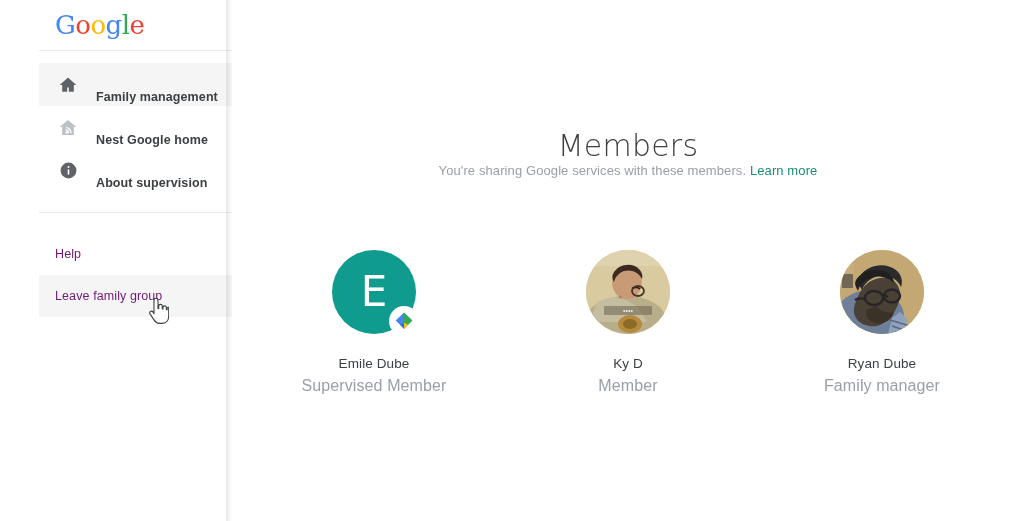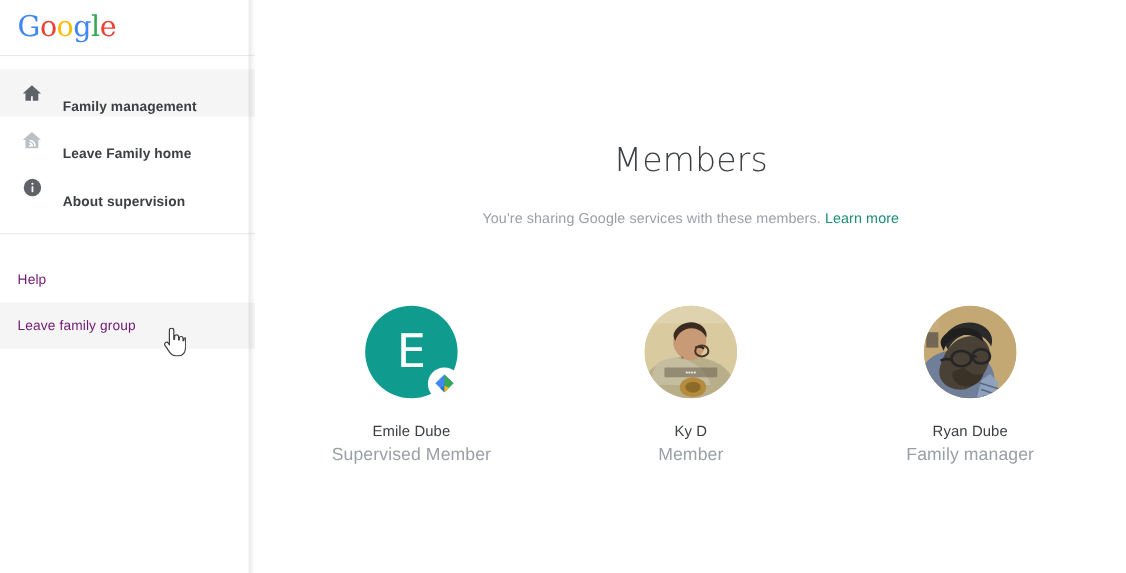--- a/index.html
+++ b/index.html
@@ -19,20 +19,21 @@
     display: flex;
   }
 
   
   .sidebar {
     position: relative;
     width: 232px;
     height: 521px;
     background: #ffffff;
     flex: 0 0 232px;
+    padding-left: 39px;
   }
   .sidebar::after {
     content: "";
     position: absolute;
     top: 0; right: 0;
     width: 6px; height: 100%;
     background: linear-gradient(to right, rgba(0,0,0,0.09), rgba(0,0,0,0.0));
     pointer-events: none;
   }
 
@@ -134,21 +135,20 @@
     color: #3c4043;
     letter-spacing: 0.2px;
     margin: 0;
     padding-top: 128px;
   }
 
   .subtitle {
     text-align: center;
     font-size: 13px;
     color: #9aa0a6;
-    margin-top: 28px;
     letter-spacing: 0.1px;
   }
   .subtitle a {
     color: #1a8d78;
     text-decoration: none;
     cursor: pointer;
   }
 
   .members-row {
     display: flex;
@@ -253,21 +253,21 @@
           <path fill="#bdc1c6" d="M12 3.2L3 11h2.6v8.5h12.8V11H21L12 3.2z"></path>
           <g fill="#ffffff">
             <path d="M10.4 18.2a1.15 1.15 0 1 0 0-2.3 1.15 1.15 0 0 0 0 2.3z"></path>
           </g>
           <g fill="none" stroke="#ffffff" stroke-width="1.5" stroke-linecap="round">
             <path d="M12.3 17.1a3 3 0 0 0-2.4-2.9"></path>
             <path d="M15 17.1a5.6 5.6 0 0 0-4.7-5.5"></path>
           </g>
         </svg>
       </span>
-      <span class="nav-label">Leave Family home</span>
+      <span class="nav-label">Nest Google home</span>
     </div>
 
     <div class="nav-item">
       <span class="nav-icon">
         <svg width="19" height="19" viewBox="0 0 24 24" aria-hidden="true">
           <circle cx="12" cy="12" r="10" fill="#5f6368"></circle>
           <rect x="11" y="10.3" width="2" height="7" rx="1" fill="#ffffff"></rect>
           <circle cx="12" cy="7.6" r="1.25" fill="#ffffff"></circle>
         </svg>
       </span>

